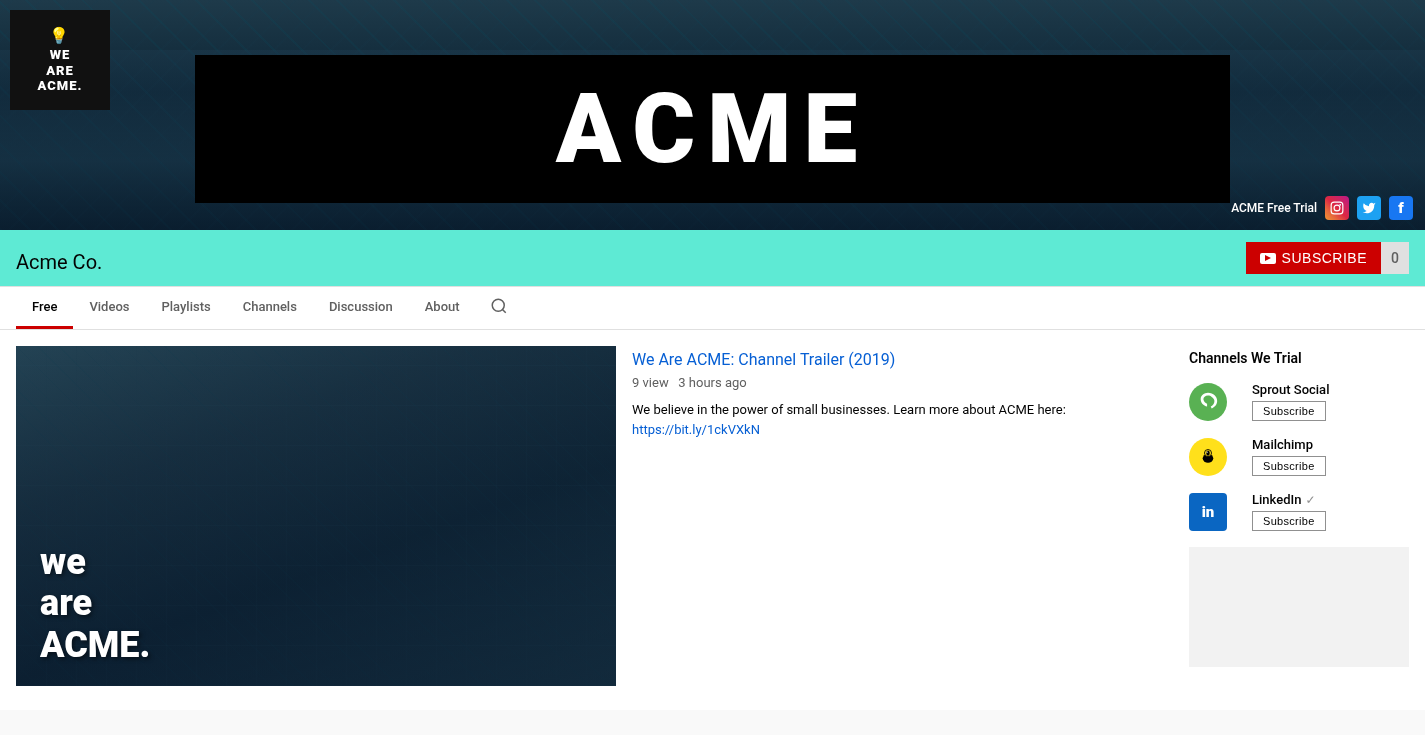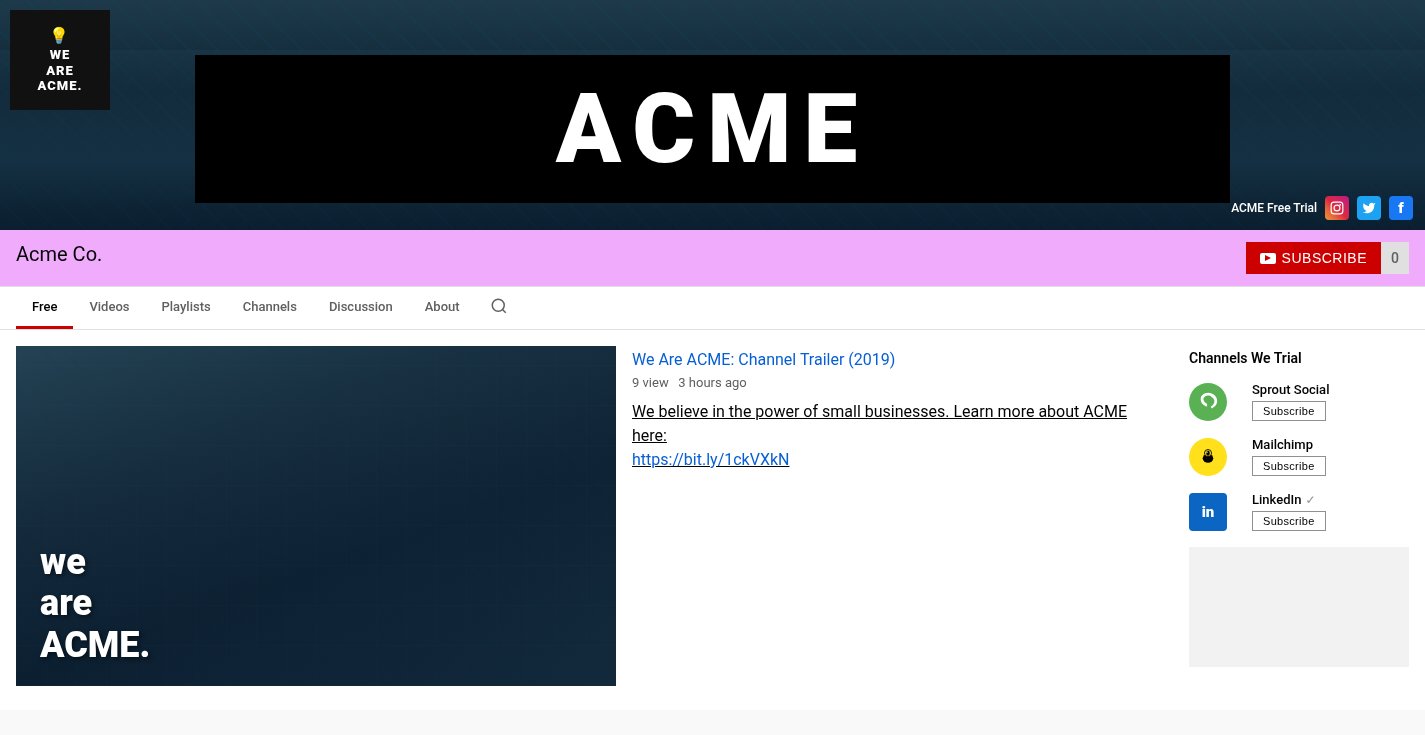--- a/index.html
+++ b/index.html
@@ -92,24 +92,24 @@
       font-weight: 900;
       font-size: 13px;
       color: white;
     }
     .social-ig { background: linear-gradient(45deg, #f09433, #e6683c, #dc2743, #cc2366, #bc1888); }
     .social-tw { background: #1da1f2; }
     .social-fb { background: #1877f2; }
 
     
     .channel-header {
-      background: #f0abfc;
+      background: #5eead4;
       padding: 12px 16px;
       display: flex;
-      align-items: flex-start;
+      align-items: flex-end;
       justify-content: space-between;
       border-bottom: 1px solid #e0e0e0;
     }
     .channel-name {
       font-size: 20px;
       font-weight: 400;
       color: #030303;
     }
     .subscribe-btn {
       display: flex;
@@ -237,23 +237,22 @@
       text-decoration: none;
       display: block;
     }
     .video-meta {
       color: #606060;
       font-size: 13px;
       margin-bottom: 10px;
     }
     .video-description {
       color: #030303;
-      font-size: 16px;
+      font-size: 13px;
       line-height: 1.5;
-      text-decoration: underline;
     }
     .video-link {
       color: #065fd4;
       text-decoration: none;
     }
 
     
     .sidebar {
       width: 220px;
       flex-shrink: 0;

